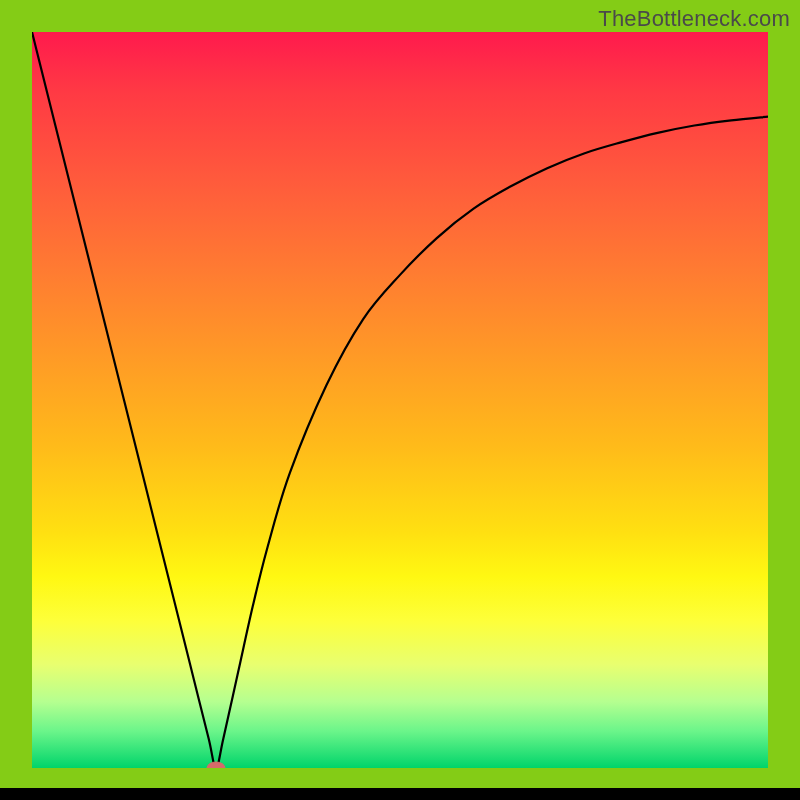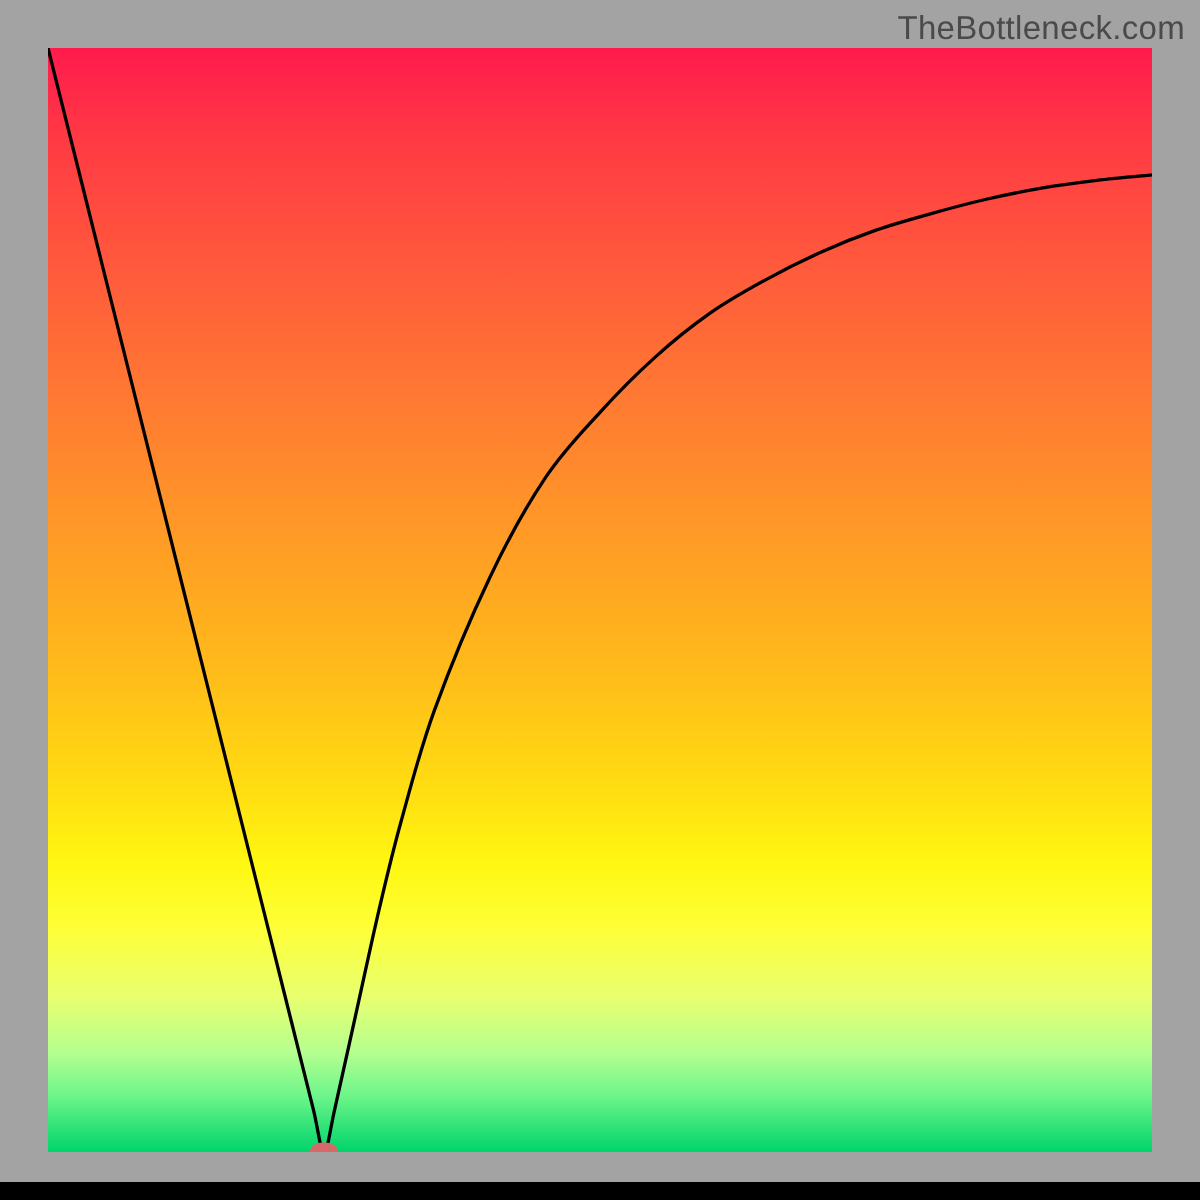--- a/index.html
+++ b/index.html
@@ -8,21 +8,21 @@
     width: 800px;
     height: 800px;
     background: #000;
     font-family: Arial, Helvetica, sans-serif;
     overflow: hidden;
   }
   .outer {
     position: relative;
     width: 800px;
     height: 788px;
-    background: #a3a3a3;
+    background: #84cc16;
   }
   .plot {
     position: absolute;
     left: 32px;
     top: 32px;
     width: 736px;
     height: 736px;
     
     background: linear-gradient(
       to bottom,

